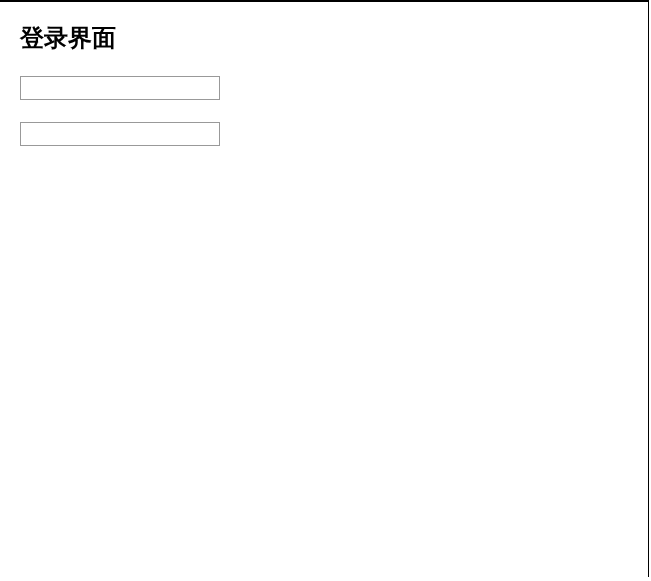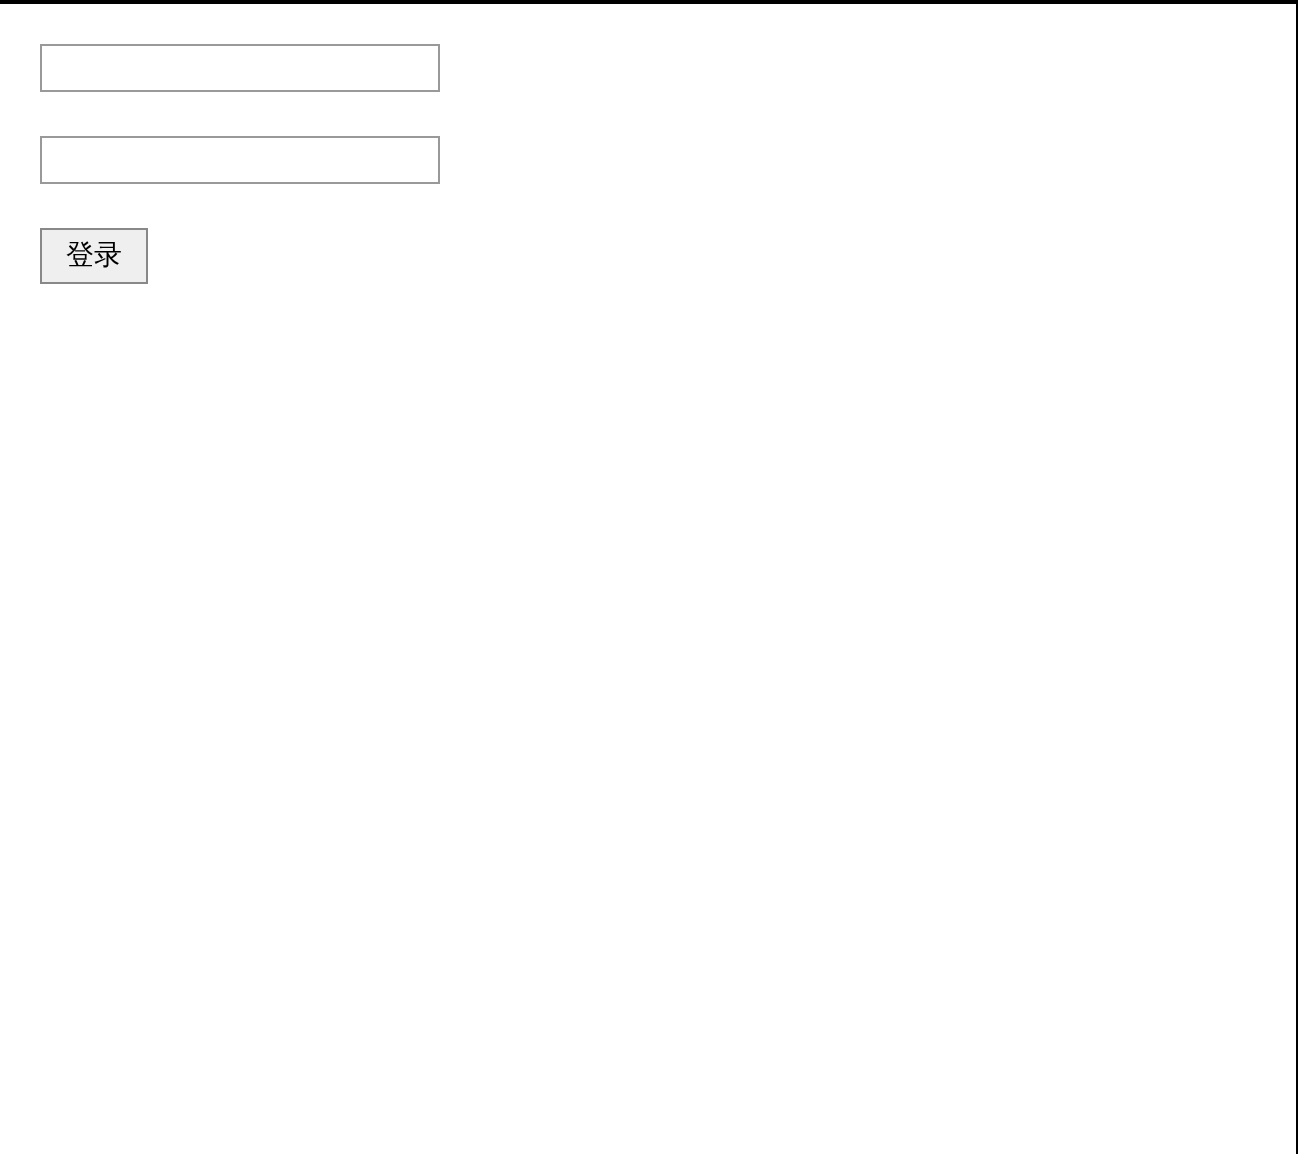--- a/index.html
+++ b/index.html
@@ -51,26 +51,24 @@
       color: #000;
       cursor: pointer;
       font-family: inherit;
     }
   </style>
 </head>
 <body>
 
 <div class="frame">
   <div class="content">
+    <h2 class="title">登录界面</h2>
 
     <div class="form-row">
       <input type="text" value="" style="">
     </div>
 
     <div class="form-row">
       <input type="password" value="" style="">
     </div>
 
-    <div class="form-row">
-      <button class="login-btn">登录</button>
-    </div>
   </div>
 </div>
 
 </body></html>

